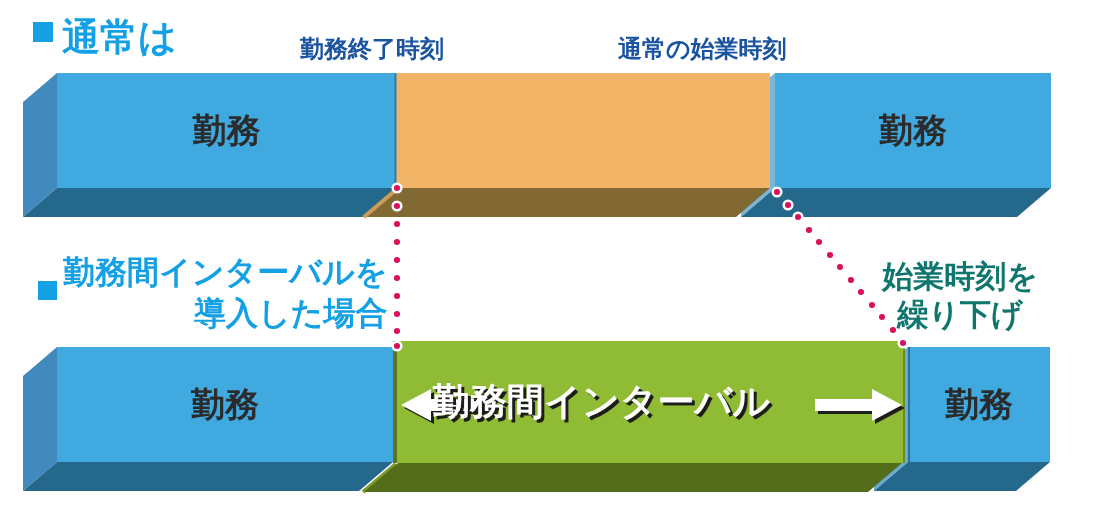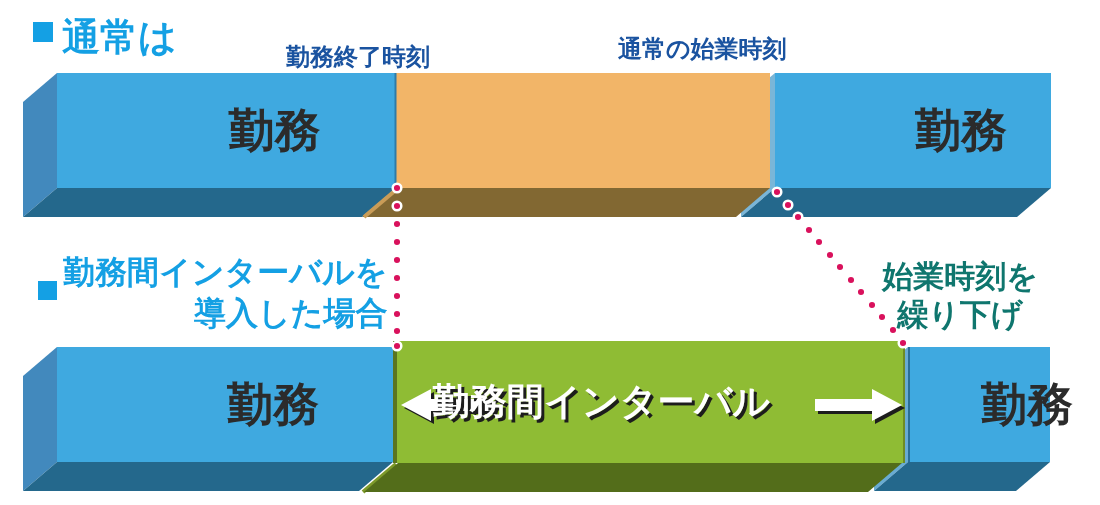--- a/index.html
+++ b/index.html
@@ -14,21 +14,21 @@
   .abs{position:absolute;}
   svg.layer{position:absolute;left:0;top:0;}
   .txt{white-space:nowrap;}
   .heading{color:#14a0e4;}
   .heading-main{font-size:38px;line-height:42px;}
   .heading-sub{font-size:32px;line-height:41px;}
   .bullet{background:#14a0e4;width:20px;height:20px;}
   .time-label{color:#1a53a0;font-size:24px;line-height:27px;}
   .work-label{
     display:flex;align-items:center;justify-content:center;
-    color:#2b2b2b;font-size:46px;padding-left:48px;
+    color:#2b2b2b;font-size:34px;
   }
   .interval-label{
     display:flex;align-items:center;justify-content:center;
     color:#ffffff;font-size:37px;letter-spacing:0px;
     text-shadow:3px 3px 0 #1d1d1d;
   }
   .postpone{
     color:#0f766e;font-size:31px;line-height:38px;text-align:center;
   }
 </style>
@@ -110,21 +110,21 @@
         <circle cx="872" cy="305" r="4.3"></circle>
       <circle cx="882" cy="317" r="4.3"></circle>
         <circle cx="893" cy="330" r="4.3"></circle>
       <circle cx="903" cy="343" r="4.3"></circle>
     </g>
   </svg>
 
   <div class="abs bullet" style="left:33px;top:22px;"></div>
   <div class="abs txt heading heading-main" style="left:62px;top:4px;margin-top:12px;">通常は</div>
 
-  <div class="abs txt time-label" style="left:286px;top:35px;margin-top:8px;">勤務終了時刻</div>
+  <div class="abs txt time-label" style="left:300px;top:35px;">勤務終了時刻</div>
   <div class="abs txt time-label" style="left:618px;top:35px;text-align:right;">通常の始業時刻</div>
 
   <div class="abs work-label" style="left:57px;top:73px;width:339px;height:115px;">勤務</div>
   <div class="abs work-label" style="left:775px;top:73px;width:276px;height:115px;">勤務</div>
 
   <div class="abs bullet" style="left:38px;top:281px;width:19px;height:19px;"></div>
   <div class="abs heading heading-sub" style="left:63px;top:252px;text-align:right;">
     <div class="txt">勤務間インターバルを</div>
     <div class="txt">導入した場合</div>
   </div>

